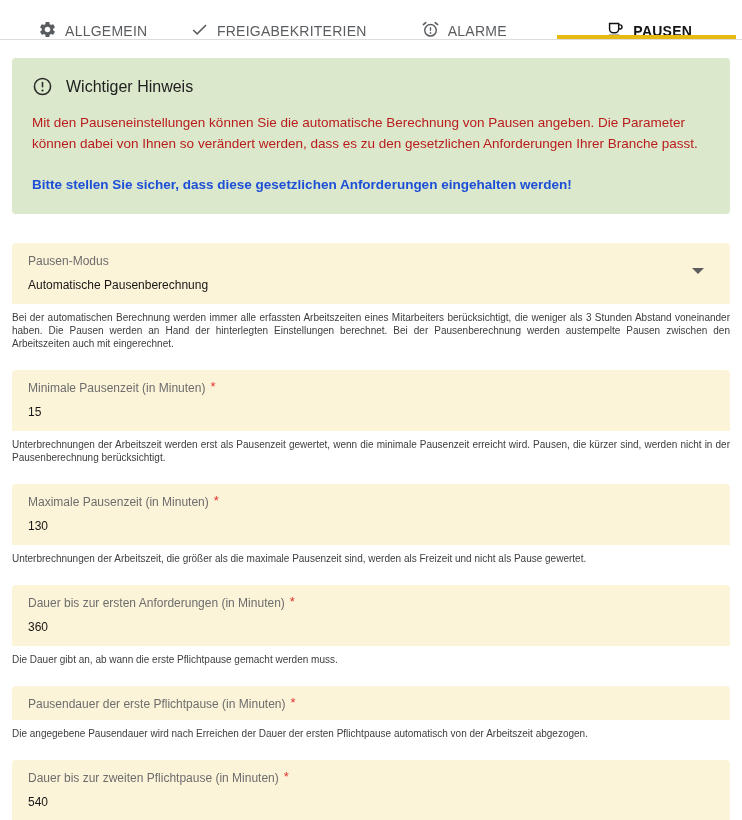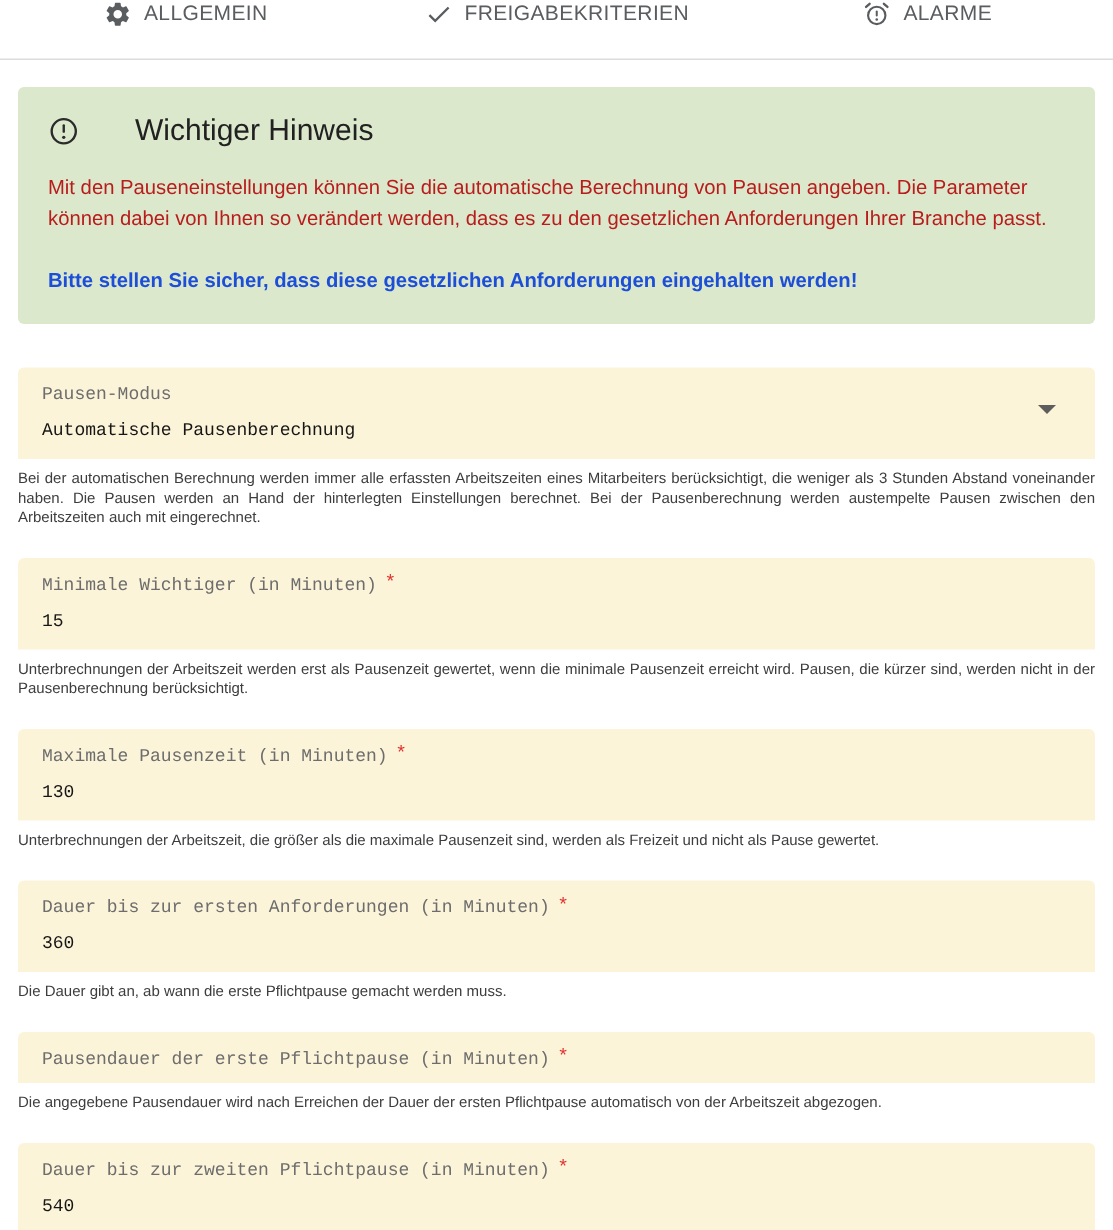--- a/index.html
+++ b/index.html
@@ -14,21 +14,21 @@
   
   .tabbar {
     display: flex;
     height: 40px;
     border-bottom: 1px solid #dcdcdc;
     background: #fff;
   }
   .tab {
     flex: 1 1 0;
     display: flex;
-    align-items: flex-start;
+    align-items: flex-end;
     justify-content: center;
     gap: 8px;
     position: relative;
     font-size: 14px;
     letter-spacing: 0.25px;
     color: #5a5d60;
     cursor: pointer;
     user-select: none;
   }
   .tab .ticon { width: 19px; height: 19px; flex: 0 0 auto; }
@@ -48,42 +48,41 @@
     background: var(--notice-bg);
     border-radius: 4px;
     padding: 18px 20px 22px 20px;
   }
   .notice-head {
     display: flex;
     align-items: center;
     gap: 13px;
   }
   .notice-head .nicon { width: 21px; height: 21px; color: #2b2b2b; }
-  .notice-title { font-size: 20px; color: #212121; margin-left: 24px; }
+  .notice-title { font-size: 16px; color: #212121; }
   .notice-body {
     margin-top: 15px;
     font-size: 13.5px;
     line-height: 21px;
     color: #b91c1c;
   }
   .notice-em {
     margin-top: 23px;
     font-size: 13.5px;
     font-weight: bold;
     color: #1d4ed8;
   }
 
   
   .field {
     background: var(--field-bg);
     border-radius: 4px 4px 0 0;
     padding: 11px 16px 9px 16px;
     position: relative;
     cursor: pointer;
-    font-family: Liberation Mono, monospace;
   }
   .field-select { margin-top: 29px; }
   .field + .helper, .helper { }
   .field-label {
     font-size: 12px;
     color: #6d6d6d;
     line-height: 14px;
   }
   .field-value {
     margin-top: 7px;
@@ -138,20 +137,29 @@
   <div class="tab">
     <svg class="ticon" viewBox="0 0 24 24" fill="none" stroke="currentColor">
       <circle cx="12" cy="13" r="7.3" stroke-width="1.8"></circle>
       <path d="M6 3.2 L3 5.8 M18 3.2 L21 5.8" stroke-width="2" stroke-linecap="round"></path>
       <rect x="11.15" y="8.8" width="1.7" height="5" rx="0.85" fill="currentColor" stroke="none"></rect>
       <circle cx="12" cy="16.4" r="1.1" fill="currentColor" stroke="none"></circle>
     </svg>
     <span>ALARME</span>
   </div>
 
+  <div class="tab active">
+    <svg class="ticon" viewBox="0 0 24 24" fill="none" stroke="currentColor">
+      <path d="M4.5 4.5 h11.5 v7 a4.5 4.5 0 0 1 -4.5 4.5 h-2.5 a4.5 4.5 0 0 1 -4.5 -4.5 z" stroke-width="1.8"></path>
+      <path d="M16 6.2 h1.6 a2.6 2.6 0 0 1 0 5.2 h-1.6" stroke-width="1.8"></path>
+      <path d="M3.5 19.5 h13.5" stroke-width="1.9"></path>
+    </svg>
+    <span>PAUSEN</span>
+    <div class="tab-indicator"></div>
+  </div>
 </div>
 
 <div class="content">
 
   <div class="notice">
     <div class="notice-head">
       <svg class="nicon" viewBox="0 0 24 24" fill="none" stroke="currentColor">
         <circle cx="12" cy="12" r="9.2" stroke-width="1.8"></circle>
         <rect x="11.1" y="6.6" width="1.8" height="6.6" rx="0.9" fill="currentColor" stroke="none"></rect>
         <circle cx="12" cy="16.6" r="1.25" fill="currentColor" stroke="none"></circle>
@@ -164,21 +172,21 @@
 
   <div class="field field-select">
     <div class="field-label">Pausen-Modus</div>
     <div class="field-value">Automatische Pausenberechnung</div>
     <div class="caret"></div>
   </div>
   <p class="helper">Bei der automatischen Berechnung werden immer alle erfassten Arbeitszeiten eines Mitarbeiters berücksichtigt, die weniger als 3 Stunden Abstand voneinander haben. Die Pausen werden an Hand der hinterlegten Einstellungen berechnet. Bei der Pausenberechnung werden austempelte Pausen zwischen den Arbeitszeiten auch mit eingerechnet.</p>
 
   <div class="field-block">
     <div class="field">
-      <div class="field-label"><span>Minimale Wichtiger (in Minuten)</span><span class="req">*</span></div>
+      <div class="field-label"><span>Minimale Pausenzeit (in Minuten)</span><span class="req">*</span></div>
       <div class="field-value">15</div>
     </div>
     <p class="helper">Unterbrechnungen der Arbeitszeit werden erst als Pausenzeit gewertet, wenn die minimale Pausenzeit erreicht wird. Pausen, die kürzer sind, werden nicht in der Pausenberechnung berücksichtigt.</p>
   </div>
 
   <div class="field-block">
     <div class="field">
       <div class="field-label"><span>Maximale Pausenzeit (in Minuten)</span><span class="req">*</span></div>
       <div class="field-value">130</div>
     </div>

